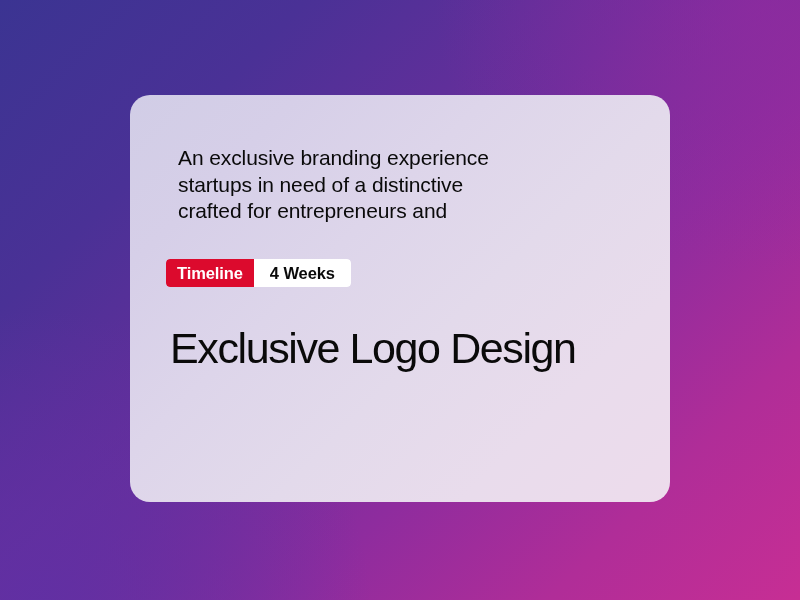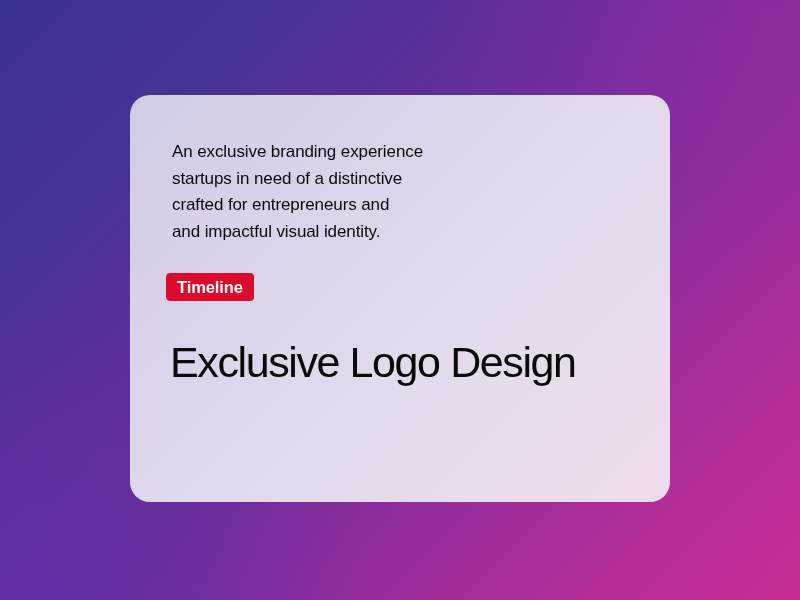--- a/index.html
+++ b/index.html
@@ -67,22 +67,22 @@
         #E3DAEB 58%,
         #E9DCEC 78%,
         #EDDCEC 100%);
     box-sizing: border-box;
     padding: 38px 40px 0 36px;
     z-index: 2;
   }
 
   
   .description {
-    margin: 6px;
-    font-size: 17px;
+    margin: 12px;
+    font-size: 21px;
     line-height: 26.6px;
     color: #0A0A0A;
     font-weight: 400;
     letter-spacing: -0.1px;
     max-width: 350px;
   }
   .description .line {
     display: block;
     white-space: nowrap;
   }
@@ -138,24 +138,24 @@
 <body>
 
 <div id="canvas">
 
   <div id="card">
 
     <p class="description">
       <span class="line">An exclusive branding experience</span>
       <span class="line">startups in need of a distinctive</span>
       <span class="line">crafted for entrepreneurs and</span>
-      <span class="line">and impactful visual identity.</span>
     </p>
 
     <div class="badge">
       <span class="badge-label">Timeline</span>
+      <span class="badge-value">4 Weeks</span>
     </div>
 
     <h1 class="title">Exclusive Logo Design</h1>
 
   </div>
 
 </div>
 
 </body></html>

